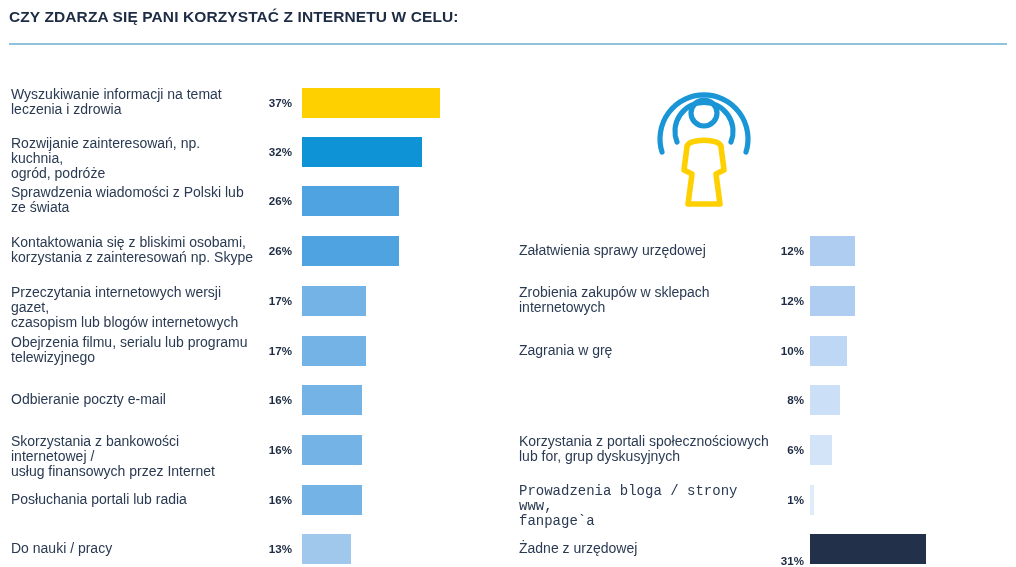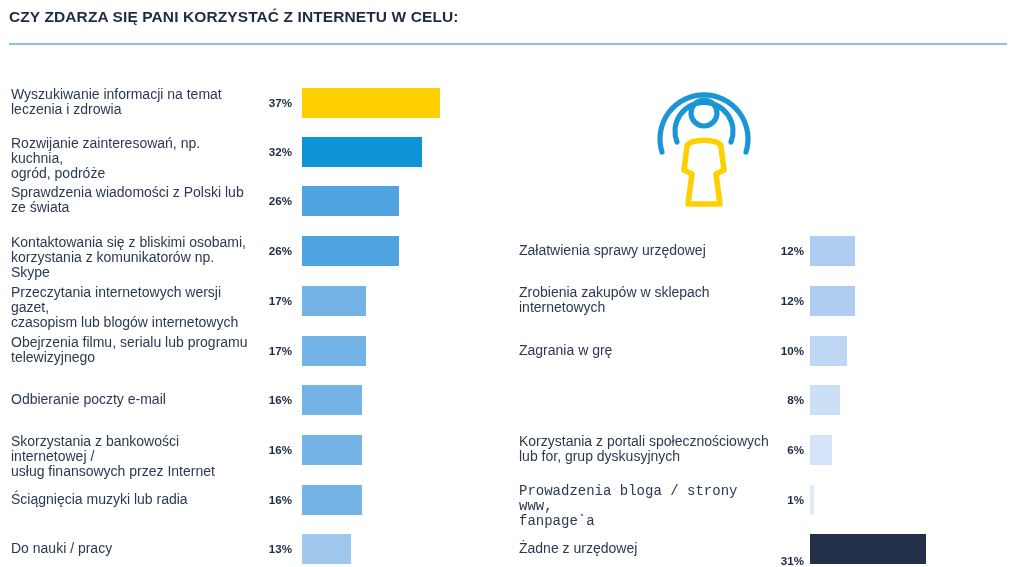--- a/index.html
+++ b/index.html
@@ -129,21 +129,21 @@
       <div class="row-bar" style="width: 119.68px; background: rgb(14, 147, 214); top: 0px;"></div>
     </div>
     <div class="bar-row" style="top: 186px; left: 0px; right: 0px;">
       <div class="row-label" style="top: -1px;">Sprawdzenia wiadomości z Polski lub
 ze świata</div>
       <div class="row-value" style="top: 8px;">26%</div>
       <div class="row-bar" style="width: 97.24px; background: rgb(78, 163, 224); top: 0px;"></div>
     </div>
     <div class="bar-row" style="top: 236px; left: 0px; right: 0px;">
       <div class="row-label" style="top: -1px;">Kontaktowania się z bliskimi osobami,
-korzystania z komunikatorów np. Skype</div>
+korzystania z zainteresowań np. Skype</div>
       <div class="row-value" style="top: 8px;">26%</div>
       <div class="row-bar" style="width: 97.24px; background: rgb(78, 163, 224); top: 0px;"></div>
     </div>
     <div class="bar-row" style="top: 286px; left: 0px; right: 0px;">
       <div class="row-label" style="top: -1px;">Przeczytania internetowych wersji gazet,
 czasopism lub blogów internetowych</div>
       <div class="row-value" style="top: 8px;">17%</div>
       <div class="row-bar" style="width: 63.58px; background: rgb(116, 179, 230); top: 0px;"></div>
     </div>
     <div class="bar-row" style="top: 336px; left: 0px; right: 0px;">
@@ -157,21 +157,21 @@
       <div class="row-value" style="top: 8px;">16%</div>
       <div class="row-bar" style="width: 59.84px; background: rgb(116, 179, 230); top: 0px;"></div>
     </div>
     <div class="bar-row" style="top: 435px; left: 0px; right: 0px;">
       <div class="row-label" style="top: -1px;">Skorzystania z bankowości internetowej /
 usług finansowych przez Internet</div>
       <div class="row-value" style="top: 8px;">16%</div>
       <div class="row-bar" style="width: 59.84px; background: rgb(116, 179, 230); top: 0px;"></div>
     </div>
     <div class="bar-row" style="top: 485px; left: 0px; right: 0px;">
-      <div class="row-label" style="top: 7px;">Ściągnięcia muzyki lub radia</div>
+      <div class="row-label" style="top: 7px;">Posłuchania portali lub radia</div>
       <div class="row-value" style="top: 8px;">16%</div>
       <div class="row-bar" style="width: 59.84px; background: rgb(116, 179, 230); top: 0px;"></div>
     </div>
     <div class="bar-row" style="top: 534px; left: 0px; right: 0px;">
       <div class="row-label" style="top: 7px;">Do nauki / pracy</div>
       <div class="row-value" style="top: 8px;">13%</div>
       <div class="row-bar" style="width: 48.62px; background: rgb(159, 200, 236); top: 0px;"></div>
     </div>
   </div>
 

